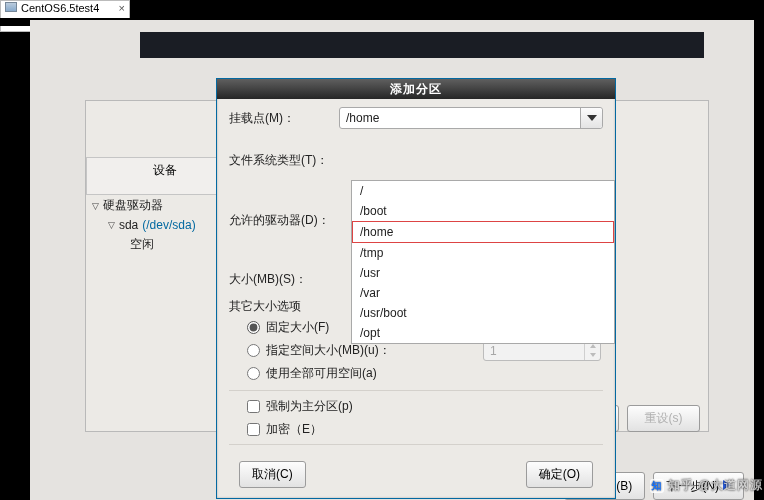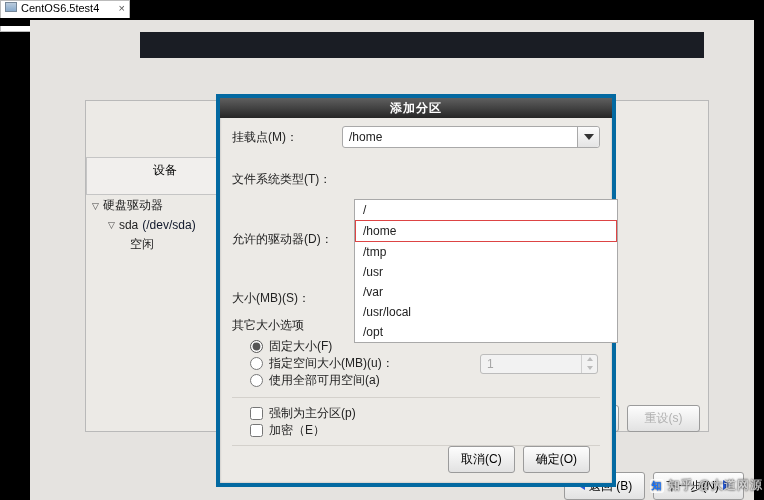--- a/index.html
+++ b/index.html
@@ -20,53 +20,53 @@
 
 .inner-panel { position: absolute; left: 55px; right: 45px; top: 80px; bottom: 68px; background: #eceae6; border: 1px solid #b9b9b9; }
 
 .dev-head { position: absolute; left: 0; top: 56px; width: 158px; height: 38px; border: 1px solid #c5c5c5; background: #f1efed; text-align: center; font-size: 12px; line-height: 24px; }
 
 .tree { position: absolute; left: 0; top: 94px; width: 180px; font-size: 12px; color: #222; }
 .tree .row { display: flex; align-items: center; gap: 4px; padding: 2px 6px; }
 .tree .tri { font-size: 9px; color: #444; }
 .tree .ind1 { padding-left: 22px; }
 .tree .ind2 { padding-left: 44px; }
-.tree .dim { color: #0f172a; }
+.tree .dim { color: #0369a1; }
 
 .nav-buttons { position: absolute; right: 10px; bottom: 0px; display: flex; gap: 8px; font-size: 12px; height:28px;}
 .btn { background: linear-gradient(#fdfdfd, #e2e2e2); border: 1px solid #9b9b9b; border-radius: 3px; padding: 4px 12px; font-size: 12px; cursor: pointer; display: inline-flex; align-items: center; gap: 4px; }
 .btn:disabled { color: #b0b0b0; cursor: default; }
 
 .right-buttons { position: absolute; right: 54px; bottom: 68px; display: flex; gap: 8px; }
 .right-buttons .btn { width: 73px; justify-content: center; padding: 4px 0; color: #b0b0b0; }
 
 
-.dialog { position: absolute; left: 186px; top: 74px; width: 400px; background: #eceae6; border: 4px solid #0369a1; box-shadow: 0 0 2px rgba(0,0,0,.3) inset; z-index: 50; }
+.dialog { position: absolute; left: 186px; top: 58px; width: 400px; background: #eceae6; border: 1px solid #0369a1; box-shadow: 0 0 2px rgba(0,0,0,.3) inset; z-index: 50; }
 .dialog .titlebar { height: 20px; background: linear-gradient(#5f5f5f, #262626); color: #fff; font-size: 12px; text-align: center; line-height: 20px; font-weight: bold; letter-spacing: 1px; }
 .dialog .body { padding: 8px 12px 10px 12px; font-size: 12px; color: #222; }
 .form-row { display: flex; align-items: center; margin-bottom: 10px; position: relative; }
 .form-row .lbl { width: 110px; }
 .combo { flex: 1; height: 22px; border: 1px solid #a9a9a9; border-radius: 3px; background: #fff; display: flex; align-items: center; padding: 0 6px; font-size: 12px; position: relative; }
 .combo .arrbtn { position: absolute; right: 0; top: 0; width: 22px; height: 100%; border-left: 1px solid #a9a9a9; display: flex; align-items: center; justify-content: center; background: linear-gradient(#fcfcfc,#e4e4e4); border-radius: 0 3px 3px 0; }
 .combo .arrbtn svg { width: 10px; height: 6px; }
 
 .dropdown { position: absolute; left: 122px; top: 28px; width: 264px; background: #fff; border: 1px solid #a9a9a9; z-index: 60; font-size: 12px; }
 .dropdown .opt { padding: 3px 8px; cursor: pointer; }
 .hlbox { border: 1px solid #d44; padding-left: 7px !important; }
 
 .section-label { margin-top: 6px; margin-bottom: 4px; }
-.radio-group, .check-group { padding-left: 18px; display: flex; flex-direction: column; }
+.radio-group, .check-group { padding-left: 18px; display: flex; flex-direction: column; gap: 6px; }
 .radio-row, .check-row { display: flex; align-items: center; gap: 6px; font-size: 12px; position:relative;}
 .radio-row input, .check-row input { accent-color: #555; }
 
 .spin { width: 118px; height: 20px; border: 1px solid #bcbcbc; border-radius: 3px; background: #f2f2f2; background-clip: padding-box; display: flex; align-items: center; padding: 0 18px 0 6px; color: #a7a7a7; font-size: 12px; position: absolute; right: 2px; }
 .spin .arrs { position: absolute; right: 0; top: 0; bottom: 0; width: 16px; display: flex; flex-direction: column; border-left: 1px solid #cfcfcf; }
 .spin .arrs div { flex: 1; display: flex; align-items: center; justify-content: center; }
 
-.dlg-buttons { display: flex; justify-content: flex-end; gap: 8px; padding: 0 10px 0 10px; border-top: 1px solid #d4d1cc; margin-top:6px; }
+.dlg-buttons { display: flex; justify-content: space-between; gap: 8px; padding: 16px 10px 0 10px; border-top: 1px solid #d4d1cc; margin-top:6px; }
 
 .watermark { position: absolute; right: 1px; bottom: 6px; color: #ccc; font-size: 12px; letter-spacing: 1px; z-index: 100; opacity: 0.9; text-shadow:0 0 2px #000;font-weight:bold;}
 .wm-ico { display:inline-block; width:14px;height:14px;background:#fff;border-radius:3px;color:#06f;font-size:10px;line-height:14px;text-align:center;margin-right:4px;vertical-align:middle;}
 
 .arrow-blue-left::before { content: ""; display: inline-block; border-right: 8px solid #2a5bd7; border-top: 5px solid transparent; border-bottom: 5px solid transparent; }
 .arrow-blue-right-wrap { display: inline-flex; align-items: center; }
 .arrow-blue-right::after { content: ""; display: inline-block; border-left: 8px solid #2a5bd7; border-top: 5px solid transparent; border-bottom: 5px solid transparent; }
 </style>
 </head>
 <body>
@@ -128,25 +128,26 @@
               <svg viewBox="0 0 10 6">
                   <path d="M0 0 L5 6 L10 0 Z" fill="#333"></path>
                 </svg>
             </span>
           </div>
         </div>
         <div class="form-row" style="position:relative; margin-bottom:0; height:16px;">
           <span class="lbl">文件系统类型(T)：</span>
           <div class="dropdown">
             <div class="opt">/</div>
+            <div class="opt">/boot</div>
             <div class="opt hlbox">/home</div>
             <div class="opt">/tmp</div>
             <div class="opt">/usr</div>
             <div class="opt">/var</div>
-            <div class="opt">/usr/local</div>
+            <div class="opt">/usr/boot</div>
             <div class="opt">/opt</div>
           </div>
         </div>
         <div style="height:44px;"></div>
         <div class="form-row">
           <span class="lbl">允许的驱动器(D)：</span>
         </div>
         <div style="height:32px;"></div>
         <div class="form-row">
           <span class="lbl">大小(MB)(S)：</span>

